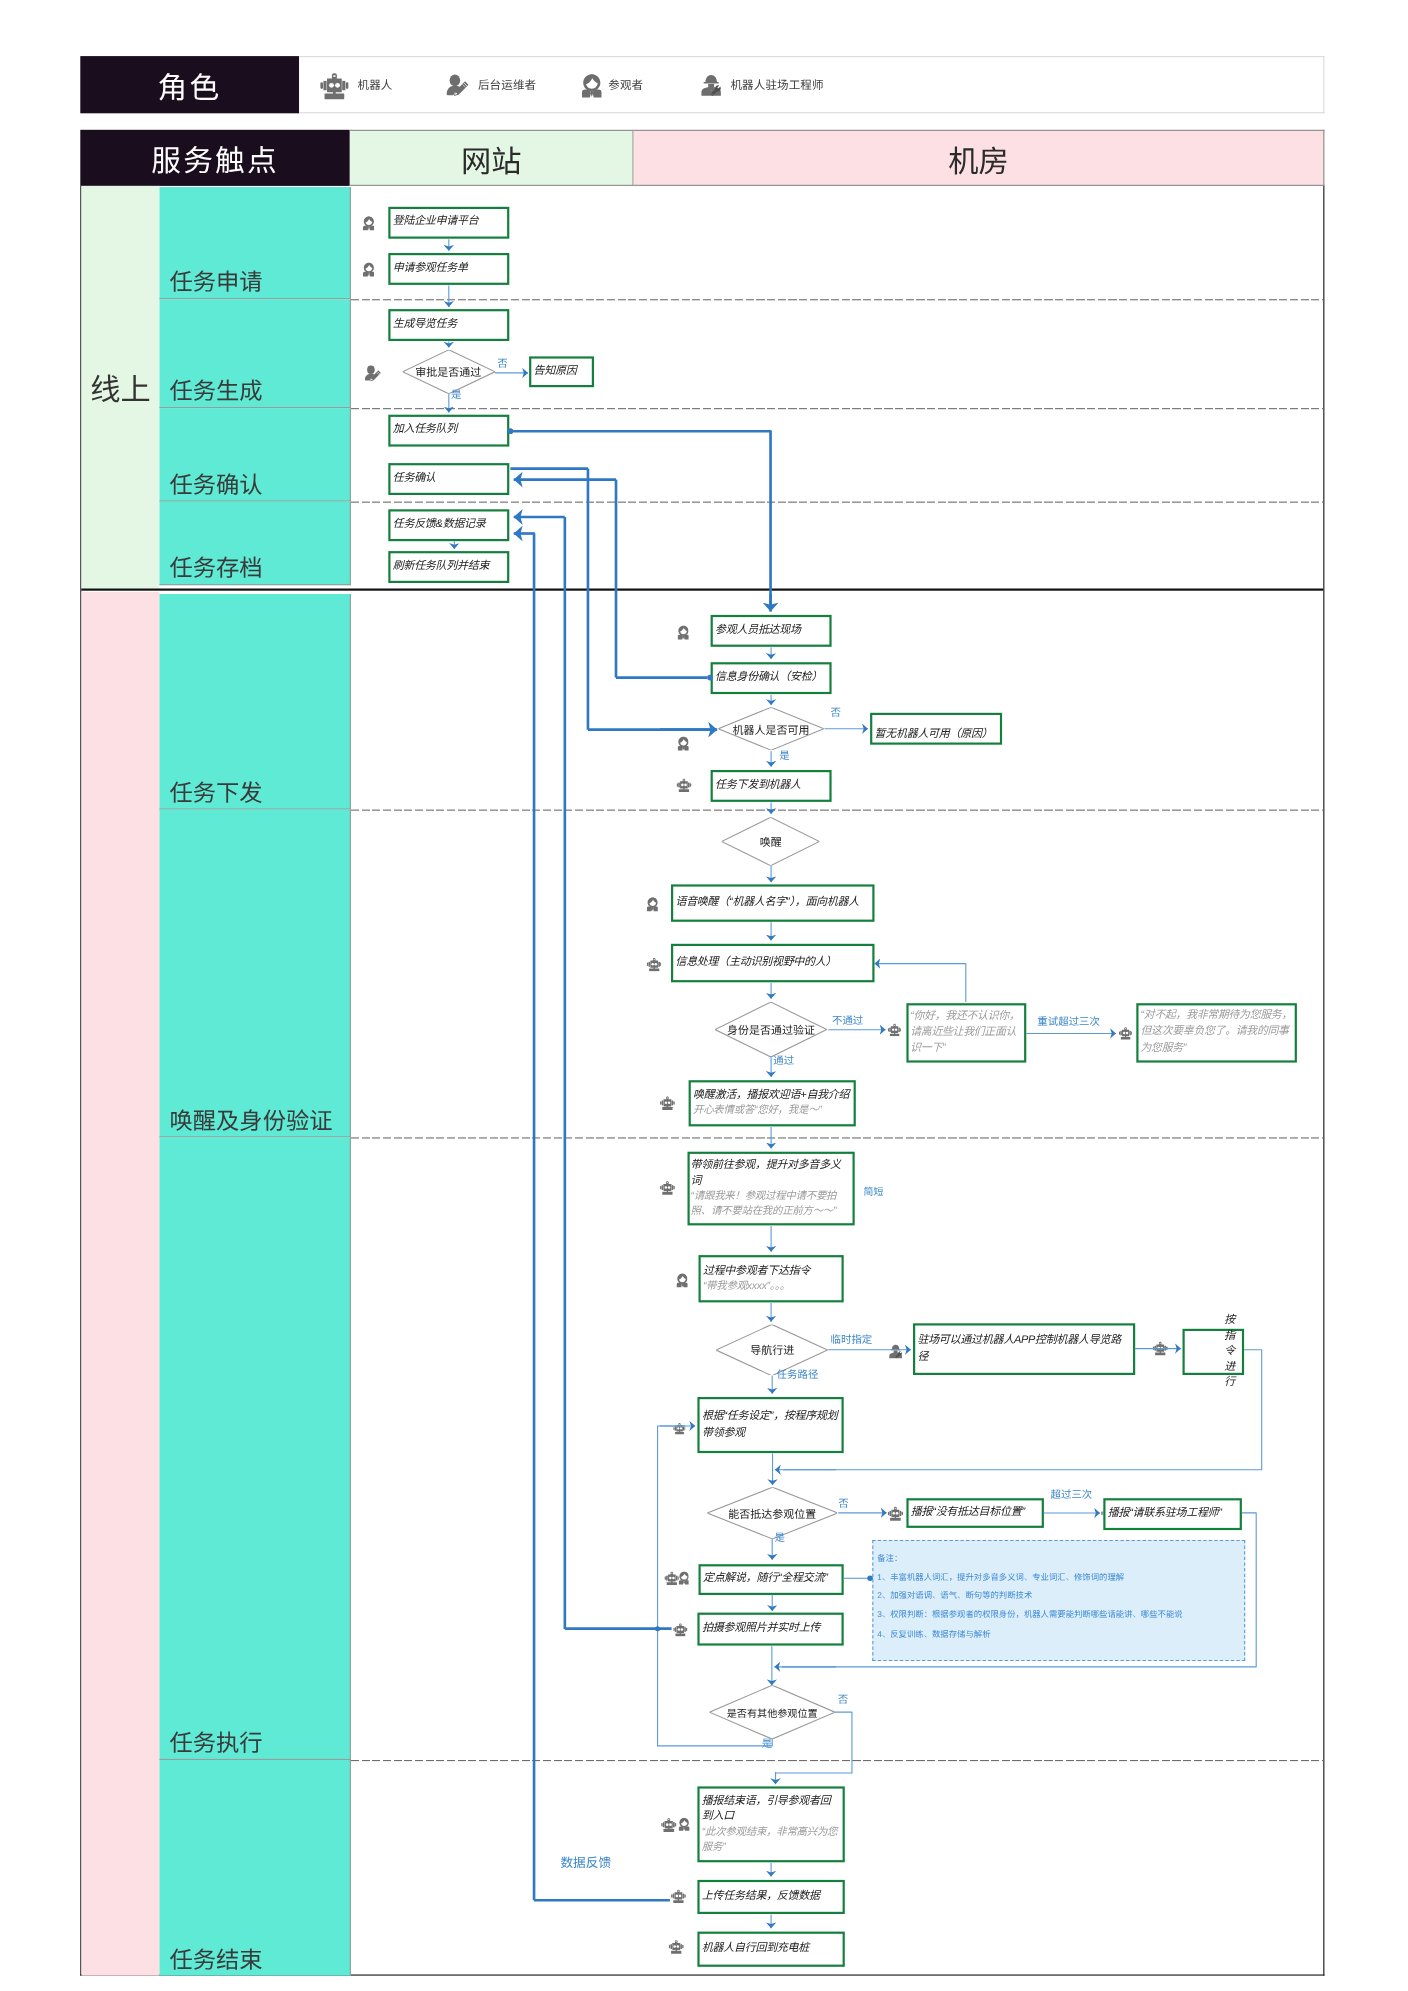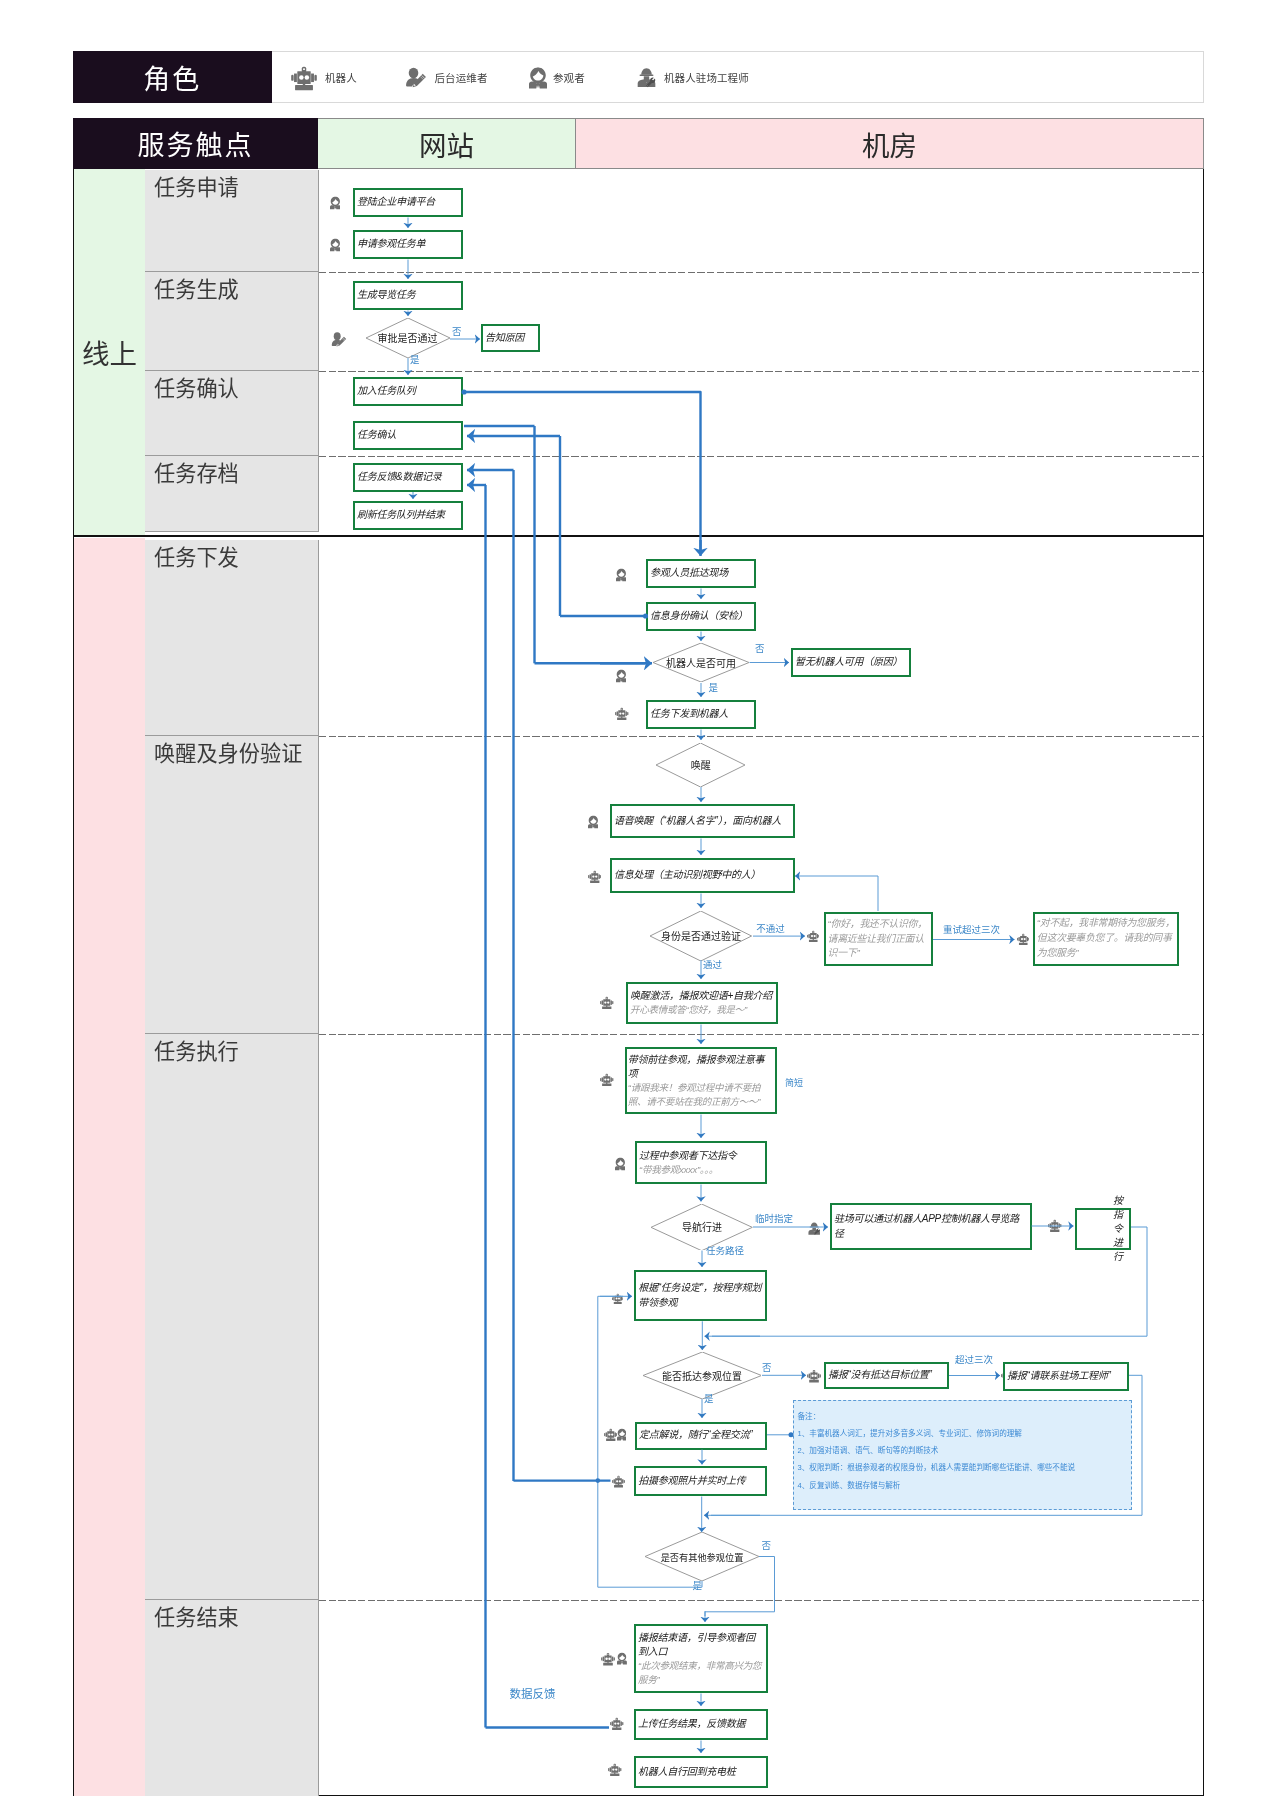--- a/index.html
+++ b/index.html
@@ -19,22 +19,22 @@
 
   #tp-row{left:73px;top:118px;width:1131px;height:51px;}
   #tp-title{left:0;top:0;width:245px;height:51px;background:#1a0d1e;color:#fff;
       font-size:27px;display:flex;align-items:center;justify-content:center;letter-spacing:2px;}
   .tp-col{top:0;height:51px;display:flex;align-items:center;justify-content:center;
       font-size:27.5px;color:#2b2b2b;border:1px solid #8a8a8a;border-left:none;}
 
   #grid{left:73px;top:169px;width:1131px;height:1627px;border:1px solid #111;border-top:none;}
   .stage-cell{position:absolute;left:0;width:71px;display:flex;align-items:center;justify-content:center;
       font-size:27.5px;color:#333;}
-  .phase-cell{left:71px;width:174px;background:#e5e5e5;border-bottom:1px solid #9b9b9b;
-      border-right:1px solid #9b9b9b;display:flex;align-items:flex-start;}
+  .phase-cell{left:71px;width:174px;background:#5eead4;border-bottom:1px solid #9b9b9b;
+      border-right:1px solid #9b9b9b;display:flex;align-items:flex-end;}
   .phase-cell span{font-size:21.2px;color:#3a3a3a;padding-left:9px;}
   .dash-sep{height:1px;background:repeating-linear-gradient(to right,#6e6e6e 0,#6e6e6e 7.4px,rgba(0,0,0,0) 7.4px,rgba(0,0,0,0) 9.7px);}
 
   .node{border:2px solid #15803d;background:#fff;box-sizing:border-box;
       color:#212121;line-height:1.42;letter-spacing:-0.25px;font-style:italic;}
   .node .t{padding:0 2px;}
   .node.c{display:flex;align-items:center;}
   .node.tl{display:flex;flex-direction:column;justify-content:center;}
   .sub{color:#9b9b9b;}
   .dlabel{position:absolute;display:flex;align-items:center;justify-content:center;
@@ -241,21 +241,21 @@
         <svg viewBox="6 3 52 61" width="10.65" height="14.2" style="display:block">
           <g fill="#6f6f6f">
             <path d="M32 3 C19.5 3 9.5 13 9.5 25.5 C9.5 38 19.5 48 32 48 C44.5 48 54.5 38 54.5 25.5 C54.5 13 44.5 3 32 3 Z M32 10 C40.5 10 47.5 17 47.5 25.5 C47.5 34 40.5 41 32 41 C23.5 41 16.5 34 16.5 25.5 C16.5 17 23.5 10 32 10 Z"></path>
 <path d="M14.5 30 C11 13 21 4 32 4 C45 4 51.5 14 50 27 C43 25.5 36.5 20.5 33.5 13.5 C29 22.5 22.5 28 14.5 30 Z"></path>
 <path d="M6 64 L6 51 C6 46.5 9.5 43.5 14.5 43.5 L27.5 43.5 L29.5 53 L27 64 Z"></path>
 <path d="M58 64 L58 51 C58 46.5 54.5 43.5 49.5 43.5 L36.5 43.5 L34.5 53 L37 64 Z"></path>
 <path d="M29.5 44 L34.5 44 L35 53.5 L32 63 L29 53.5 Z"></path>
           </g>
         </svg>
       </div>
-<div class="abs node c" style="left:791px;top:648px;width:120px;height:29px;">
+<div class="abs node c" style="left:791px;top:648px;width:120px;height:29px;align-items:flex-end;">
         <div class="t" style="padding:0 2px;text-align:left;font-size:10px">暂无机器人可用（原因）</div>
       </div>
 <div class="abs elabel" style="left:755px;top:644px;font-size:9.5px;color:#3c87c8">否</div>
 <div class="abs elabel" style="left:708.5px;top:683px;font-size:9.5px;color:#3c87c8">是</div>
 <div class="abs" style="left:615px;top:707px">
         <svg viewBox="0 0 64 64" width="13.5" height="13.5" style="display:block">
           <g fill="#6f6f6f">
             <rect x="26.5" y="4" width="11" height="15" rx="4.5"></rect>
             <rect x="29.5" y="8.5" width="5" height="3.5" fill="#fff"></rect>
 <rect x="15.5" y="15.5" width="33" height="31" rx="1"></rect>
@@ -390,21 +390,21 @@
 <rect x="57.5" y="24" width="6" height="15" rx="3"></rect>
             <rect x="49.5" y="21" width="7" height="21"></rect>
 <circle cx="25.5" cy="31" r="5.5" fill="#fff"></circle>
             <circle cx="39" cy="31" r="5.5" fill="#fff"></circle>
 <rect x="29" y="44" width="6" height="9"></rect>
 <rect x="10" y="49.5" width="44" height="12.5" rx="0.8"></rect>
           </g>
         </svg>
       </div>
 <div class="abs node tl" style="left:624.8px;top:1047px;width:152px;height:67px;">
-        <div class="t" style="font-size:10px;padding:0 1px">带领前往参观，播报参观注意事项</div>
+        <div class="t" style="font-size:10px;padding:0 1px">带领前往参观，提升对多音多义词</div>
         <div class="t sub" style="font-size:9.5px;padding:0 1px">“请跟我来！参观过程中请不要拍照、请不要站在我的正前方～～”</div>
       </div>
 <div class="abs elabel" style="left:785px;top:1079px;font-size:9px;color:#3c87c8">简短</div>
 <div class="abs" style="left:614.5px;top:1156.5px">
         <svg viewBox="6 3 52 61" width="10.65" height="14.2" style="display:block">
           <g fill="#6f6f6f">
             <path d="M32 3 C19.5 3 9.5 13 9.5 25.5 C9.5 38 19.5 48 32 48 C44.5 48 54.5 38 54.5 25.5 C54.5 13 44.5 3 32 3 Z M32 10 C40.5 10 47.5 17 47.5 25.5 C47.5 34 40.5 41 32 41 C23.5 41 16.5 34 16.5 25.5 C16.5 17 23.5 10 32 10 Z"></path>
 <path d="M14.5 30 C11 13 21 4 32 4 C45 4 51.5 14 50 27 C43 25.5 36.5 20.5 33.5 13.5 C29 22.5 22.5 28 14.5 30 Z"></path>
 <path d="M6 64 L6 51 C6 46.5 9.5 43.5 14.5 43.5 L27.5 43.5 L29.5 53 L27 64 Z"></path>
 <path d="M58 64 L58 51 C58 46.5 54.5 43.5 49.5 43.5 L36.5 43.5 L34.5 53 L37 64 Z"></path>

